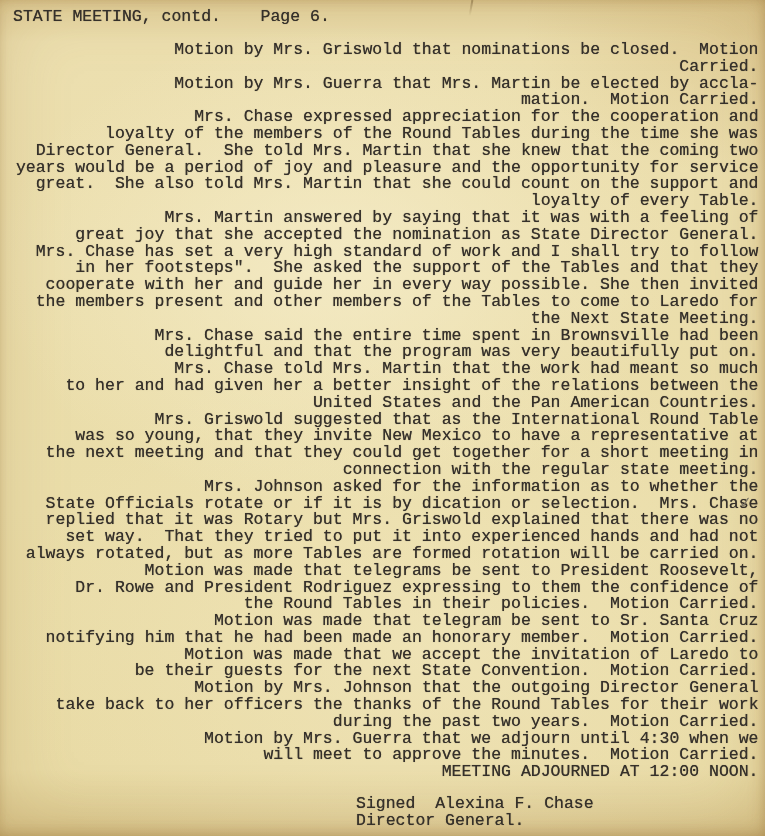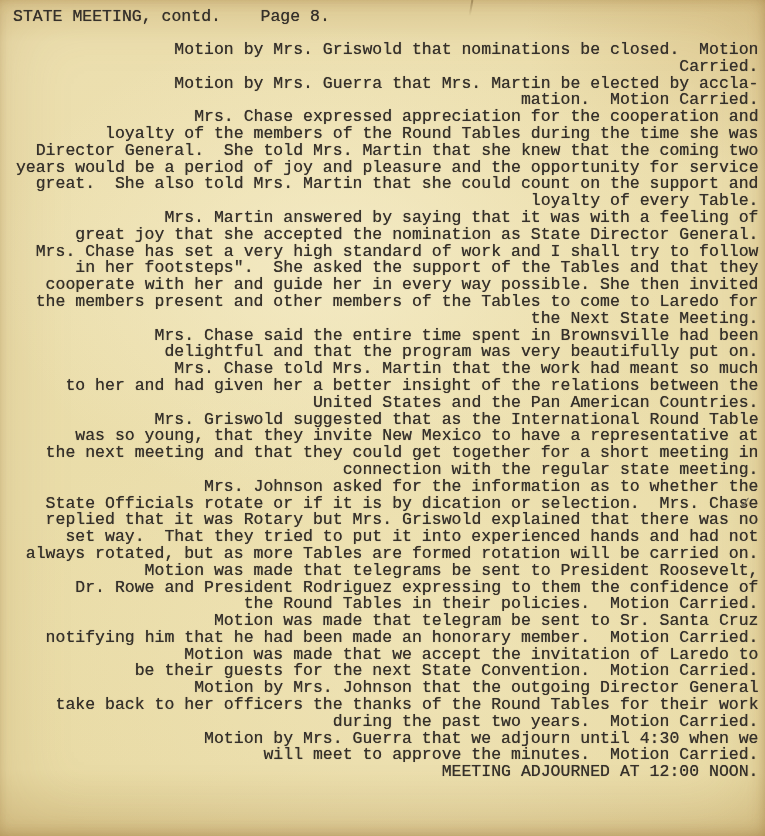--- a/index.html
+++ b/index.html
@@ -50,21 +50,21 @@
     width: 2px;
     height: 16px;
     background: linear-gradient(to bottom, rgba(110,88,48,0.5), rgba(110,88,48,0));
     transform: rotate(10deg);
   }
 </style>
 </head>
 <body>
 
 <div class="page">
-  <div class="typewriter header">STATE MEETING, contd.    Page 8.</div>
+  <div class="typewriter header">STATE MEETING, contd.    Page 6.</div>
 
   <pre class="typewriter body-text">              Motion by Mrs. Griswold that nominations be closed.  Motion
 Carried.
               Motion by Mrs. Guerra that Mrs. Martin be elected by accla-
 mation.  Motion Carried.
               Mrs. Chase expressed appreciation for the cooperation and
 loyalty of the members of the Round Tables during the time she was
 Director General.  She told Mrs. Martin that she knew that the coming two
 years would be a period of joy and pleasure and the opportunity for service
 great.  She also told Mrs. Martin that she could count on the support and
@@ -97,17 +97,19 @@
 notifying him that he had been made an honorary member.  Motion Carried.
               Motion was made that we accept the invitation of Laredo to
 be their guests for the next State Convention.  Motion Carried.
               Motion by Mrs. Johnson that the outgoing Director General
 take back to her officers the thanks of the Round Tables for their work
 during the past two years.  Motion Carried.
               Motion by Mrs. Guerra that we adjourn until 4:30 when we
 will meet to approve the minutes.  Motion Carried.
               MEETING ADJOURNED AT 12:00 NOON.</pre>
 
+  <pre class="typewriter signature">Signed  Alexina F. Chase
+Director General.</pre>
 
   <span class="checkmark">✓</span>
 
   <div class="crease"></div>
 </div>
 
 </body></html>

